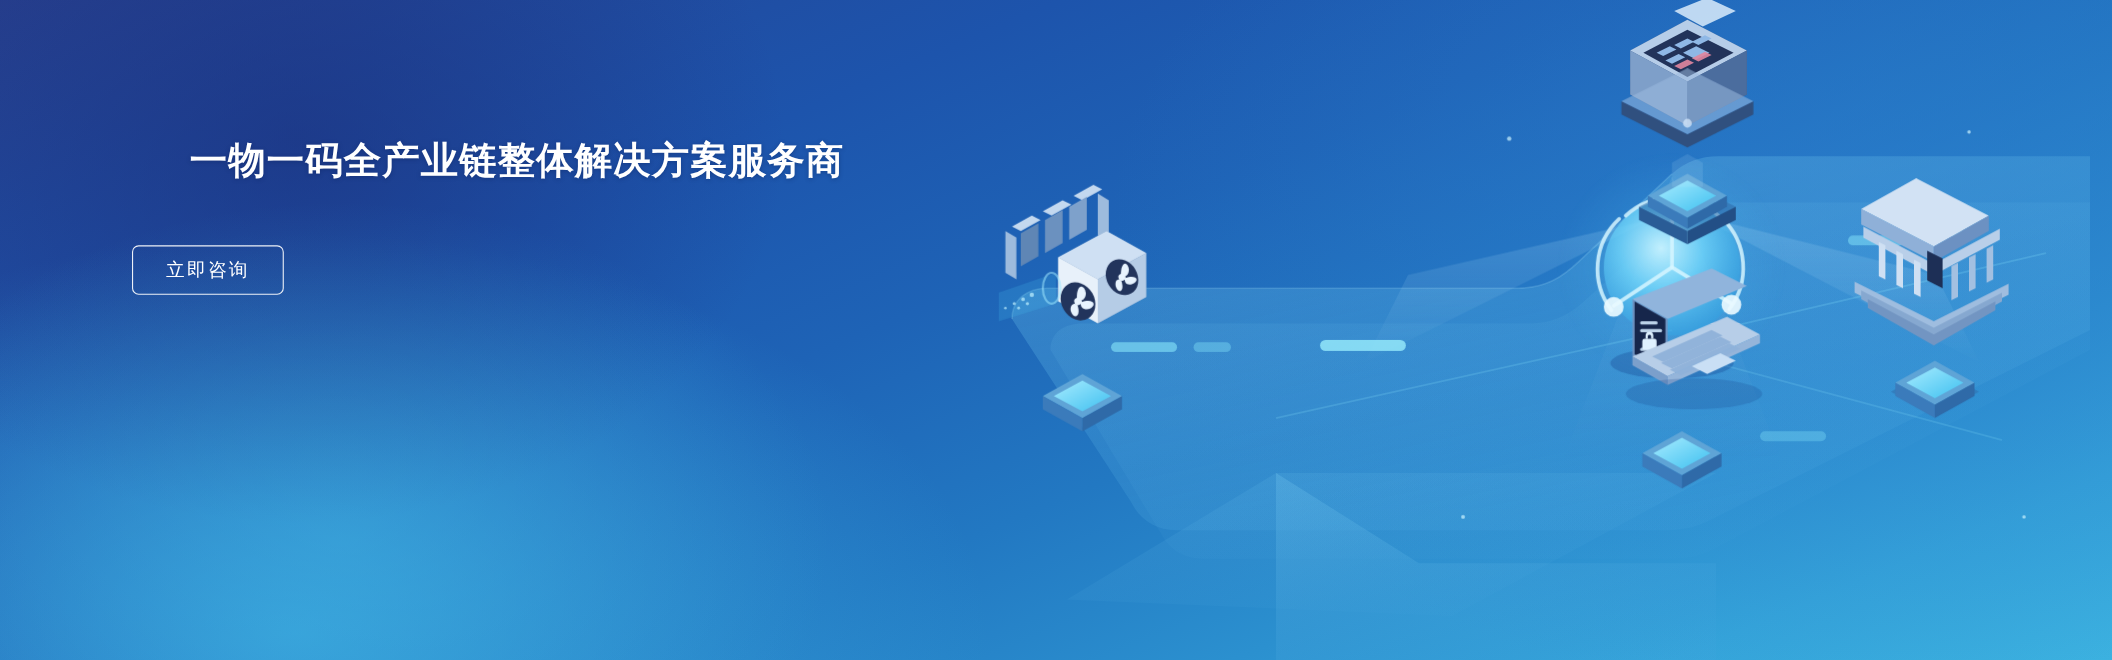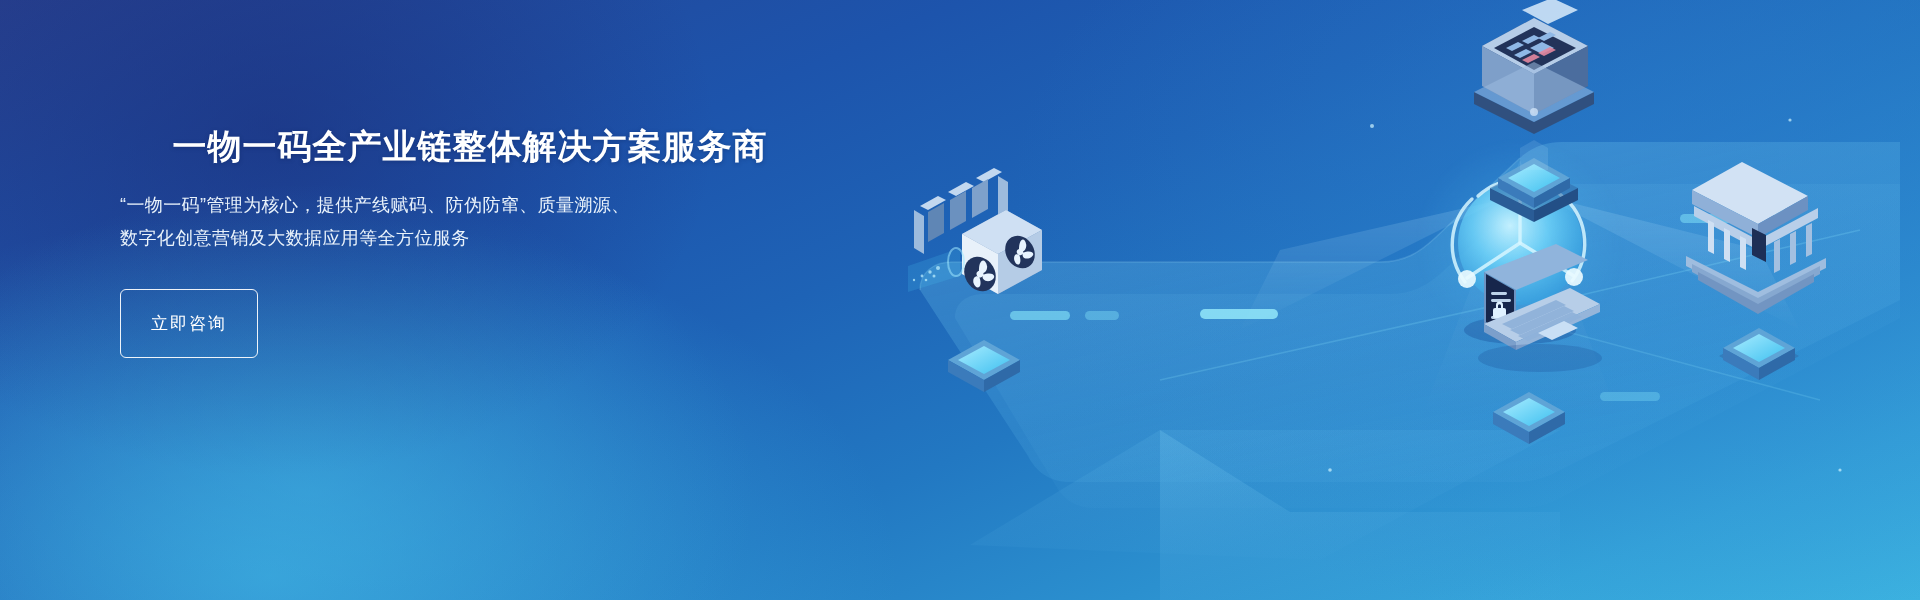--- a/index.html
+++ b/index.html
@@ -37,21 +37,21 @@
     text-shadow:0 1px 4px rgba(10,30,80,0.35);
     text-align:center;
   }
   .sub{
     font-size:18px;color:#eaf3fb;line-height:1.85;margin:0;
     font-weight:400;letter-spacing:0.4px;
   }
   .sub div{white-space:nowrap;}
   .cta{
     display:inline-block;margin-top:34px;
-    padding:25px 30px;border:1px solid rgba(255,255,255,0.92);
+    padding:13px 30px;border:1px solid rgba(255,255,255,0.92);
     border-radius:6px;color:#ffffff;font-size:17px;letter-spacing:2px;
     background:transparent;cursor:pointer;line-height:1;
   }
 
   
   .art{position:absolute;right:0;top:0;width:1060px;height:600px;}
   .art svg{display:block;width:100%;height:100%;}
 </style>
 </head>
 <body>
@@ -368,21 +368,17 @@
         <circle cx="930" cy="120" r="1.6"></circle>
         <circle cx="470" cy="470" r="1.8"></circle>
         <circle cx="980" cy="470" r="1.6"></circle>
       </g>
     </svg>
   </div>
 
   <div class="content">
     <h1 class="headline">一物一码全产业链整体解决方案服务商</h1>
 
-    <div class="sub">
-      <div>“一物一码”管理为核心，提供产线赋码、防伪防窜、质量溯源、</div>
-      <div>数字化创意营销及大数据应用等全方位服务</div>
-    </div>
 
     <div class="cta">立即咨询</div>
   </div>
 
 </div>
 
 </body></html>

